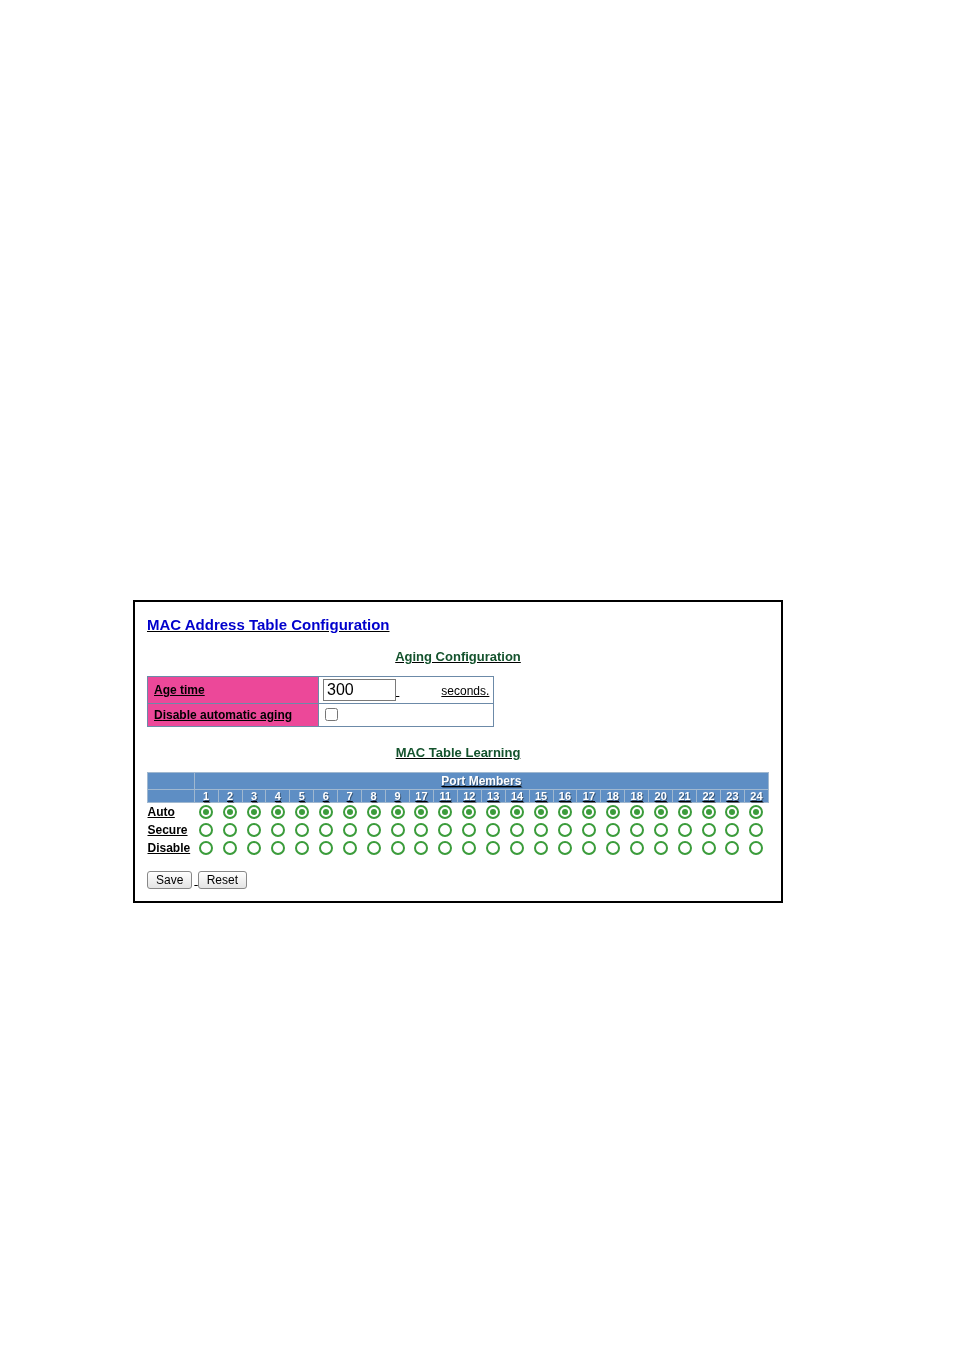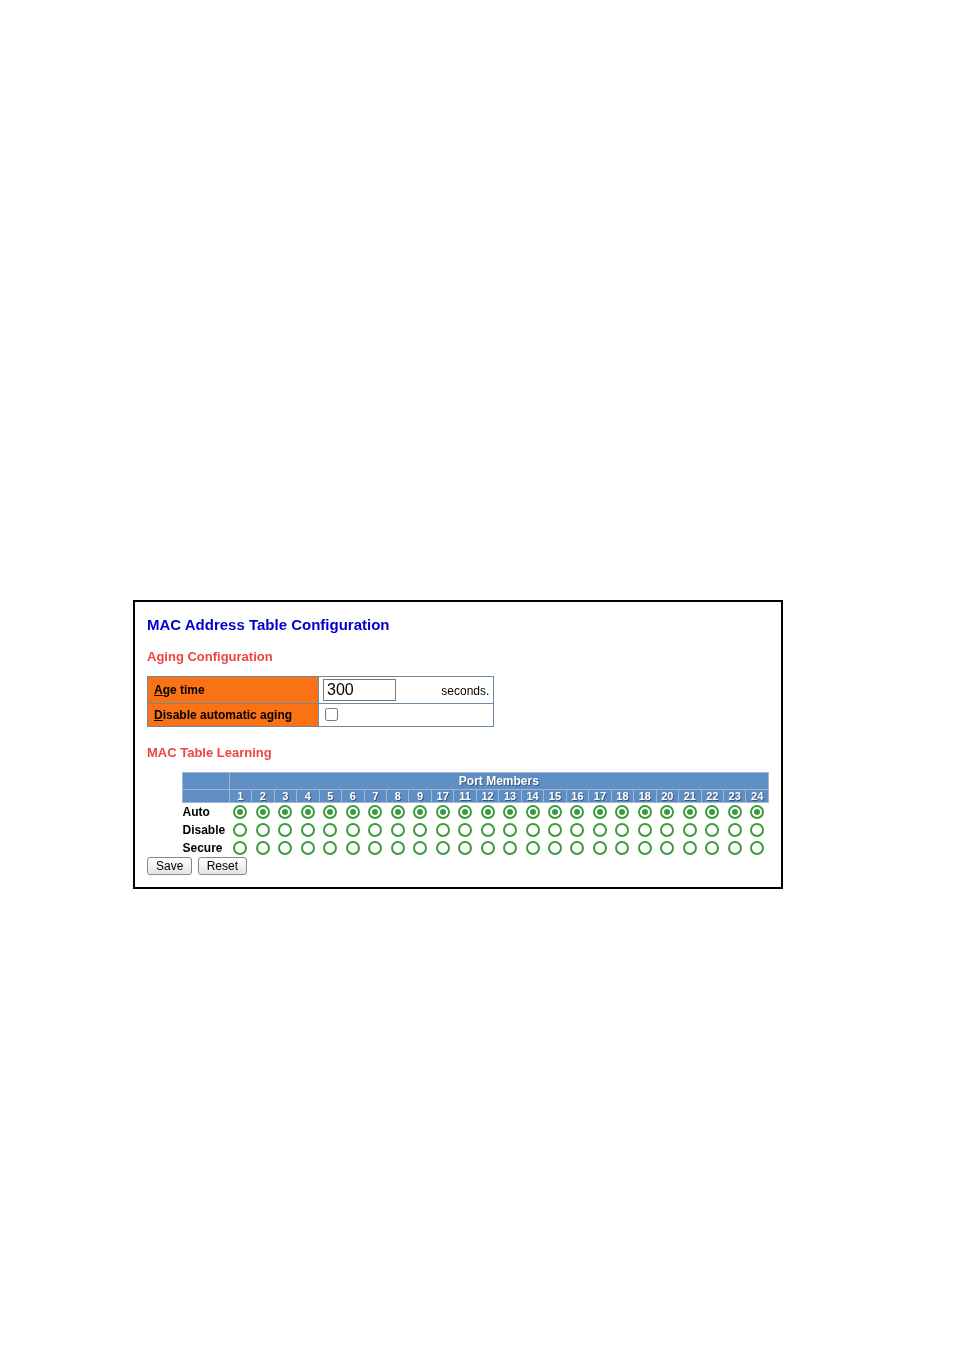--- a/index.html
+++ b/index.html
@@ -8,42 +8,44 @@
       font-family: Verdana, Arial, sans-serif;
       font-size: 12px;
       background: white;
     }
     .container {
       margin: 600px 133px 0 133px;
       border: 2px solid #000;
       padding: 10px 12px 12px 12px;
       width: 650px;
       box-sizing: border-box;
+      text-decoration: underline;
     }
     h1.title {
       font-size: 15px;
       color: #0000cc;
       font-weight: bold;
       margin: 4px 0 16px 0;
     }
     h2.subtitle {
       font-size: 13px;
-      color: #ef4444;
+      color: #14532d;
       font-weight: bold;
       margin: 16px 0 12px 0;
+      text-align: center;
     }
     .aging-table {
       border-collapse: collapse;
       margin-bottom: 18px;
     }
     .aging-table td {
       border: 1px solid #6c8aa8;
       padding: 2px 6px;
       font-size: 12px;
-      background: #f97316;
+      background: #ec4899;
       vertical-align: middle;
     }
     .aging-table td.label-cell {
       font-weight: bold;
       color: #000;
       width: 158px;
     }
     .aging-table td.input-cell {
       background: #fff;
       padding: 2px 4px;
@@ -56,21 +58,20 @@
       padding: 1px 3px;
     }
     .aging-table input[type="checkbox"] {
       margin: 2px;
     }
     .underline {
       text-decoration: underline;
     }
     .learning-wrapper {
       margin-top: 10px;
-      margin-left: 35px;
     }
     .learning-table {
       border-collapse: collapse;
       width: 100%;
     }
     .learning-table th, .learning-table td {
       border: 1px solid #a0b8d0;
       text-align: center;
       font-size: 11px;
       padding: 0;
@@ -125,21 +126,21 @@
       position: absolute;
       width: 6px;
       height: 6px;
       background: #3b9c3b;
       border-radius: 50%;
       top: 50%;
       left: 50%;
       transform: translate(-50%, -50%);
     }
     .button-row {
-      margin-top: 0;
+      margin-top: 14px;
     }
     .button-row button {
       font-family: inherit;
       font-size: 12px;
       padding: 1px 8px;
       border: 1px solid #888;
       border-radius: 3px;
       background: linear-gradient(#fff, #e4e4e4);
       cursor: pointer;
       margin-right: 2px;
@@ -234,21 +235,21 @@
             <td class="radio-cell"><span class="radio checked"></span></td>
             <td class="radio-cell"><span class="radio checked"></span></td>
             <td class="radio-cell"><span class="radio checked"></span></td>
             <td class="radio-cell"><span class="radio checked"></span></td>
             <td class="radio-cell"><span class="radio checked"></span></td>
             <td class="radio-cell"><span class="radio checked"></span></td>
             <td class="radio-cell"><span class="radio checked"></span></td>
             <td class="radio-cell"><span class="radio checked"></span></td>
           </tr>
           <tr>
-            <td class="row-label">Disable</td>
+            <td class="row-label">Secure</td>
             <td class="radio-cell"><span class="radio"></span></td>
             <td class="radio-cell"><span class="radio"></span></td>
             <td class="radio-cell"><span class="radio"></span></td>
             <td class="radio-cell"><span class="radio"></span></td>
             <td class="radio-cell"><span class="radio"></span></td>
             <td class="radio-cell"><span class="radio"></span></td>
             <td class="radio-cell"><span class="radio"></span></td>
             <td class="radio-cell"><span class="radio"></span></td>
             <td class="radio-cell"><span class="radio"></span></td>
             <td class="radio-cell"><span class="radio"></span></td>
@@ -261,21 +262,21 @@
             <td class="radio-cell"><span class="radio"></span></td>
             <td class="radio-cell"><span class="radio"></span></td>
             <td class="radio-cell"><span class="radio"></span></td>
             <td class="radio-cell"><span class="radio"></span></td>
             <td class="radio-cell"><span class="radio"></span></td>
             <td class="radio-cell"><span class="radio"></span></td>
             <td class="radio-cell"><span class="radio"></span></td>
             <td class="radio-cell"><span class="radio"></span></td>
           </tr>
           <tr>
-            <td class="row-label">Secure</td>
+            <td class="row-label">Disable</td>
             <td class="radio-cell"><span class="radio"></span></td>
             <td class="radio-cell"><span class="radio"></span></td>
             <td class="radio-cell"><span class="radio"></span></td>
             <td class="radio-cell"><span class="radio"></span></td>
             <td class="radio-cell"><span class="radio"></span></td>
             <td class="radio-cell"><span class="radio"></span></td>
             <td class="radio-cell"><span class="radio"></span></td>
             <td class="radio-cell"><span class="radio"></span></td>
             <td class="radio-cell"><span class="radio"></span></td>
             <td class="radio-cell"><span class="radio"></span></td>

